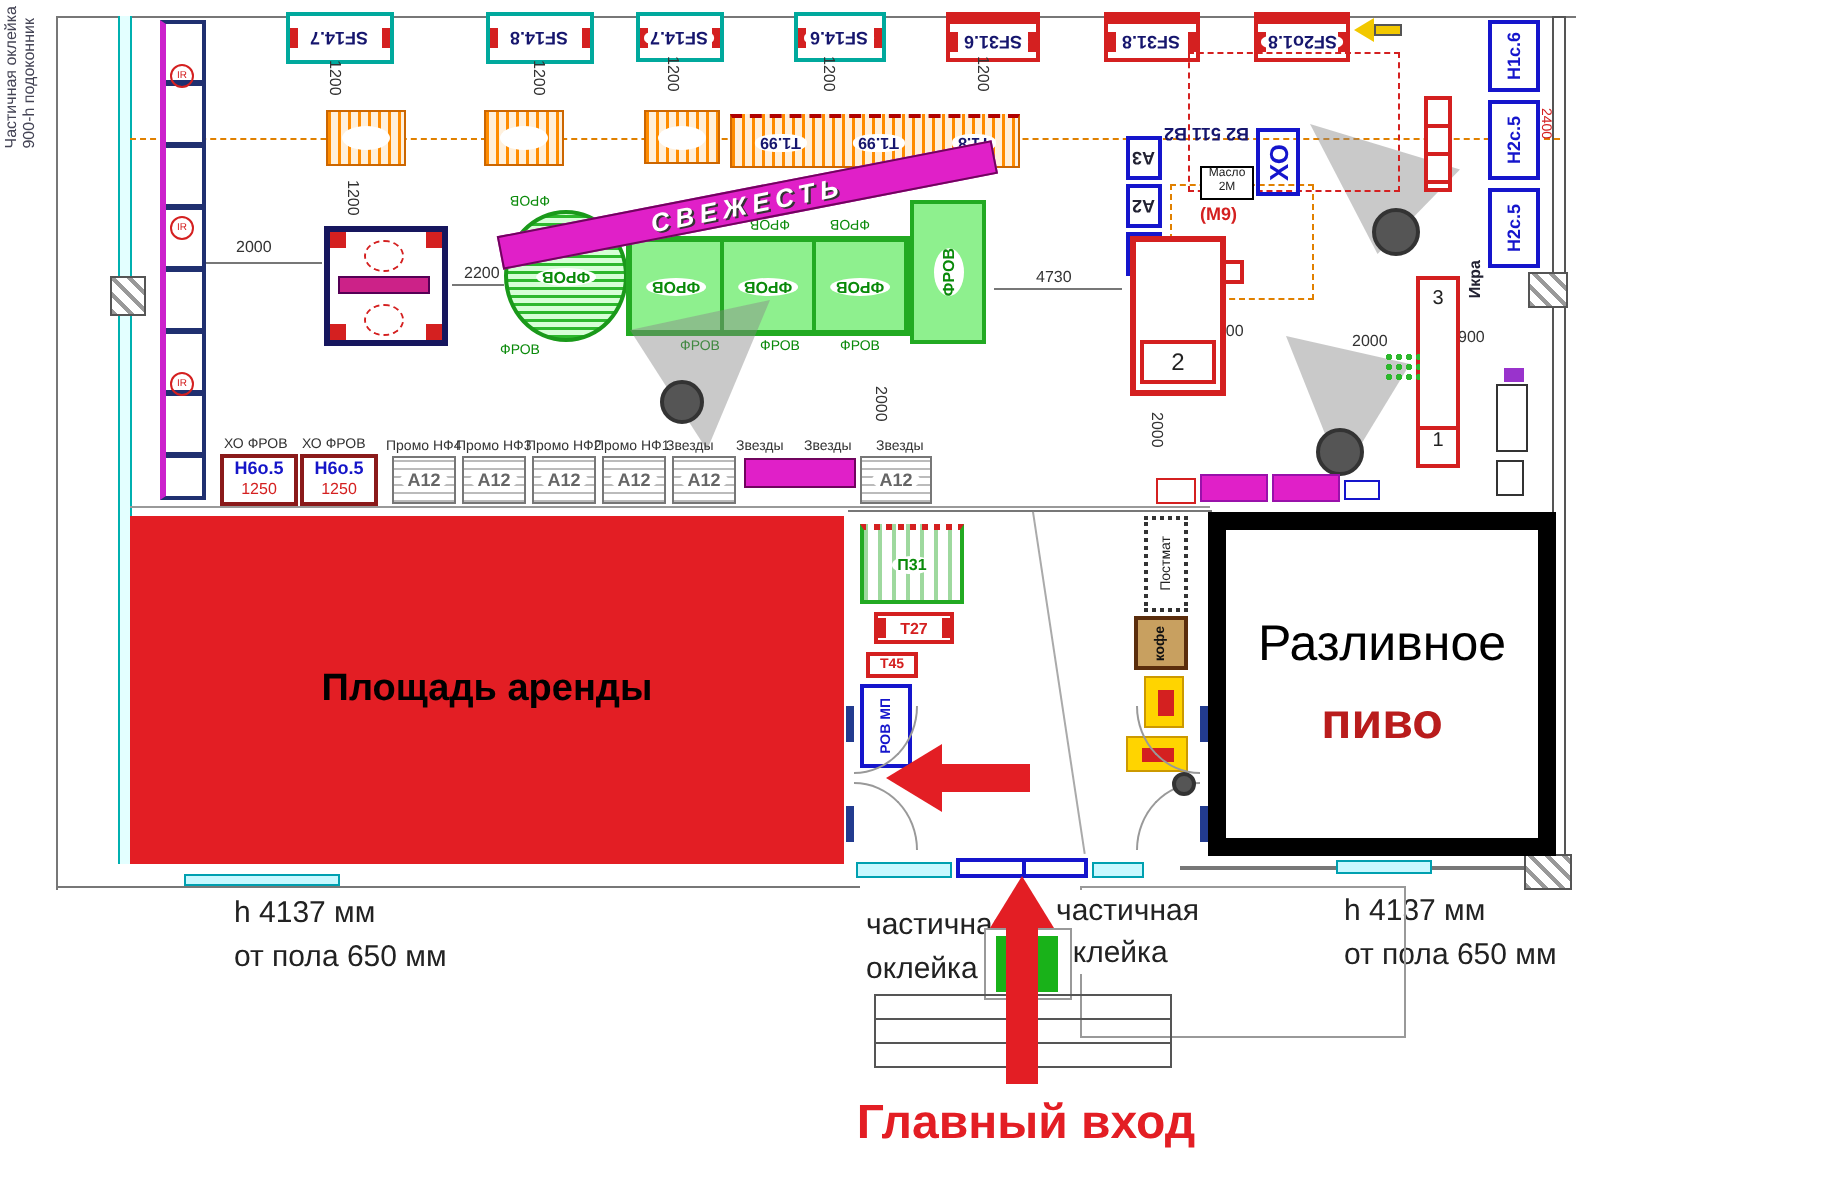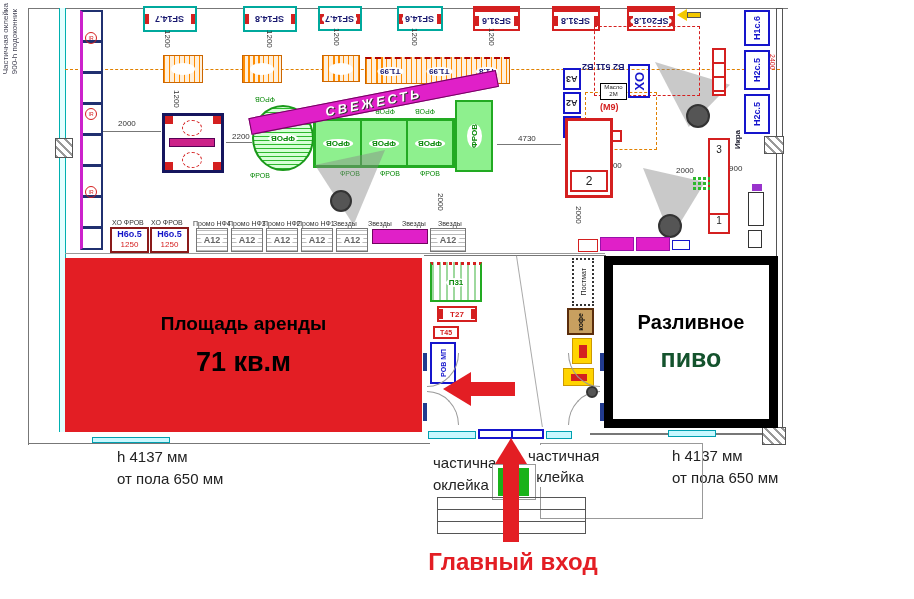--- a/index.html
+++ b/index.html
@@ -259,21 +259,20 @@
       <span class="a12chip">А12</span>
     </div>
   <div class="abs" style="left:372px;top:229px;width:56px;height:15px;background:#e020c8;border:1px solid #70045e"></div>
   <div class="abs redbox" style="left:578px;top:239px;width:20px;height:13px;border-width:1.5px"></div>
   <div class="abs" style="left:600px;top:237px;width:34px;height:14px;background:#e020c8;border:1px solid #9911aa"></div>
   <div class="abs" style="left:636px;top:237px;width:34px;height:14px;background:#e020c8;border:1px solid #9911aa"></div>
   <div class="abs" style="left:672px;top:240px;width:18px;height:10px;border:1px solid #1515cc;background:#fff"></div>
 
   <div class="abs" style="left:65px;top:258px;width:357px;height:174px;background:#e31e24;display:flex;flex-direction:column;align-items:center;justify-content:center;gap:12px">
     <div style="font-size:19px;font-weight:bold;color:#000">Площадь аренды</div>
-    <div style="font-size:27px;font-weight:bold;color:#000">71 кв.м</div>
   </div>
 
   <div class="abs line" style="left:424px;top:255px;width:182px;height:1px"></div>
   <div class="abs" style="left:516px;top:256px;width:1px;height:173px;background:#aaa;transform:rotate(-8.6deg);transform-origin:top left"></div>
   <div class="abs" style="left:430px;top:262px;width:52px;height:40px;border:2px solid #22aa22;border-top:3px dotted #d42020;background:repeating-linear-gradient(90deg,rgba(40,170,40,.45) 0 2px,transparent 2px 7px);display:flex;align-items:center;justify-content:center">
     <span class="gchip">П31</span>
   </div>
   <div class="abs fx red" style="left:437px;top:306px;width:40px;height:16px;border-top-width:2px">
       <span style="font-size:8px;font-weight:bold;color:#d42020">Т27</span>
     </div>
@@ -303,22 +302,22 @@
   <div class="abs arc" style="left:568px;top:353px;width:32px;height:34px;border-width:0 0 1px 1px;border-radius:0 0 0 100%"></div>
   <div class="abs arc" style="left:568px;top:391px;width:32px;height:34px;border-width:1px 0 0 1px;border-radius:100% 0 0 0"></div>
   <div class="abs door-leaf" style="left:600px;top:353px;width:4px;height:18px"></div>
   <div class="abs door-leaf" style="left:600px;top:403px;width:4px;height:18px"></div>
   <div class="abs cam" style="left:586px;top:386px;width:12px;height:12px"></div>
 
   <div class="abs" style="left:470px;top:382px;width:45px;height:14px;background:#e31e24"></div>
   <div class="abs" style="left:443px;top:372px;width:0;height:0;border-top:17px solid transparent;border-bottom:17px solid transparent;border-right:28px solid #e31e24"></div>
 
   <div class="abs" style="left:604px;top:256px;width:174px;height:172px;border:9px solid #000;background:#fff;display:flex;flex-direction:column;align-items:center;justify-content:center;gap:10px">
-    <div style="font-size:20px;font-weight:bold;color:#000">Разливное</div>
-    <div style="font-size:25px;font-weight:bold;color:#14532d">пиво</div>
+    <div style="font-size:25px;font-weight:normal;color:#000">Разливное</div>
+    <div style="font-size:25px;font-weight:bold;color:#b91c1c">пиво</div>
   </div>
 
   <div class="abs" style="left:92px;top:437px;width:78px;height:6px;background:#c8f8ff;border:1px solid #00a0b0"></div>
   <div class="abs" style="left:428px;top:431px;width:48px;height:8px;background:#c8f8ff;border:1px solid #00a0b0"></div>
   <div class="abs" style="left:546px;top:431px;width:26px;height:8px;background:#c8f8ff;border:1px solid #00a0b0"></div>
   <div class="abs" style="left:668px;top:430px;width:48px;height:7px;background:#c8f8ff;border:1px solid #00a0b0"></div>
   <div class="abs" style="left:478px;top:429px;width:66px;height:10px;background:#fff;border:2px solid #1515cc">
     <div class="abs" style="left:31px;top:0;width:2px;height:6px;background:#1515cc"></div>
   </div>
 

